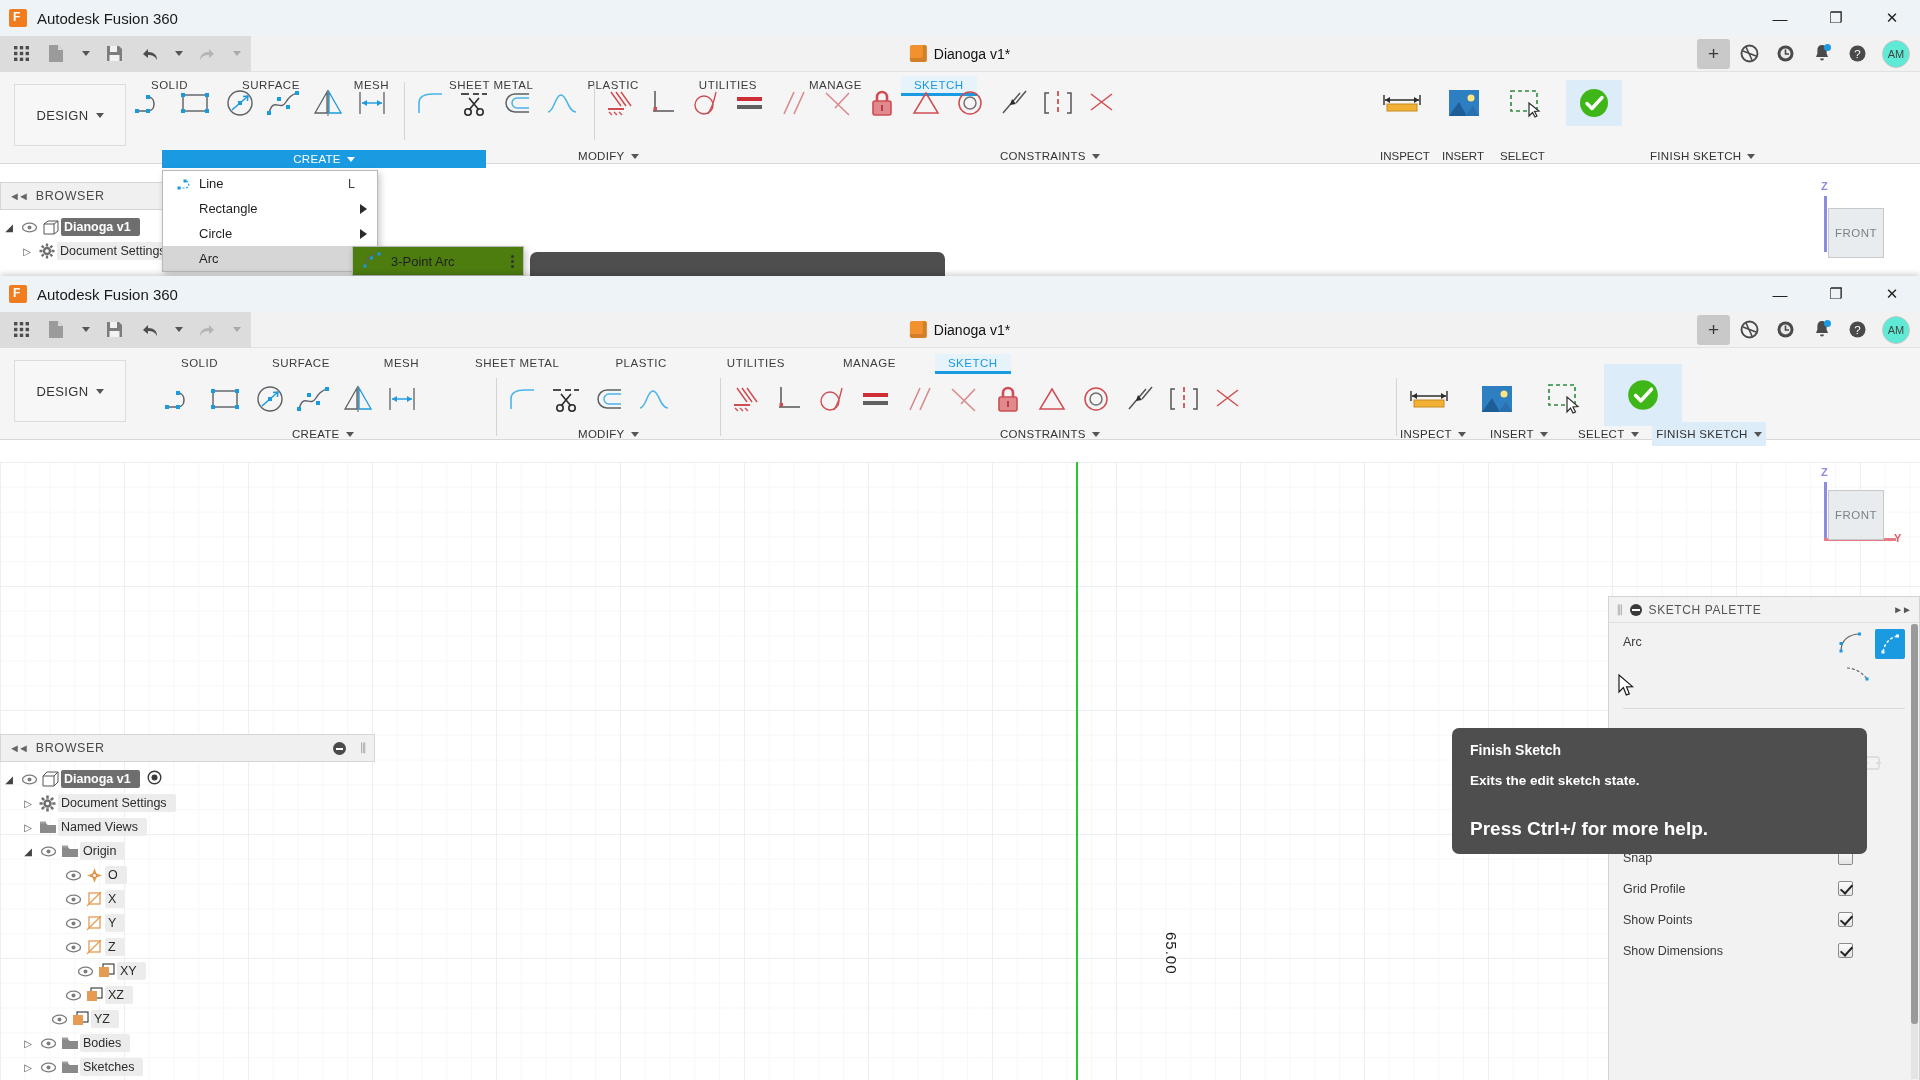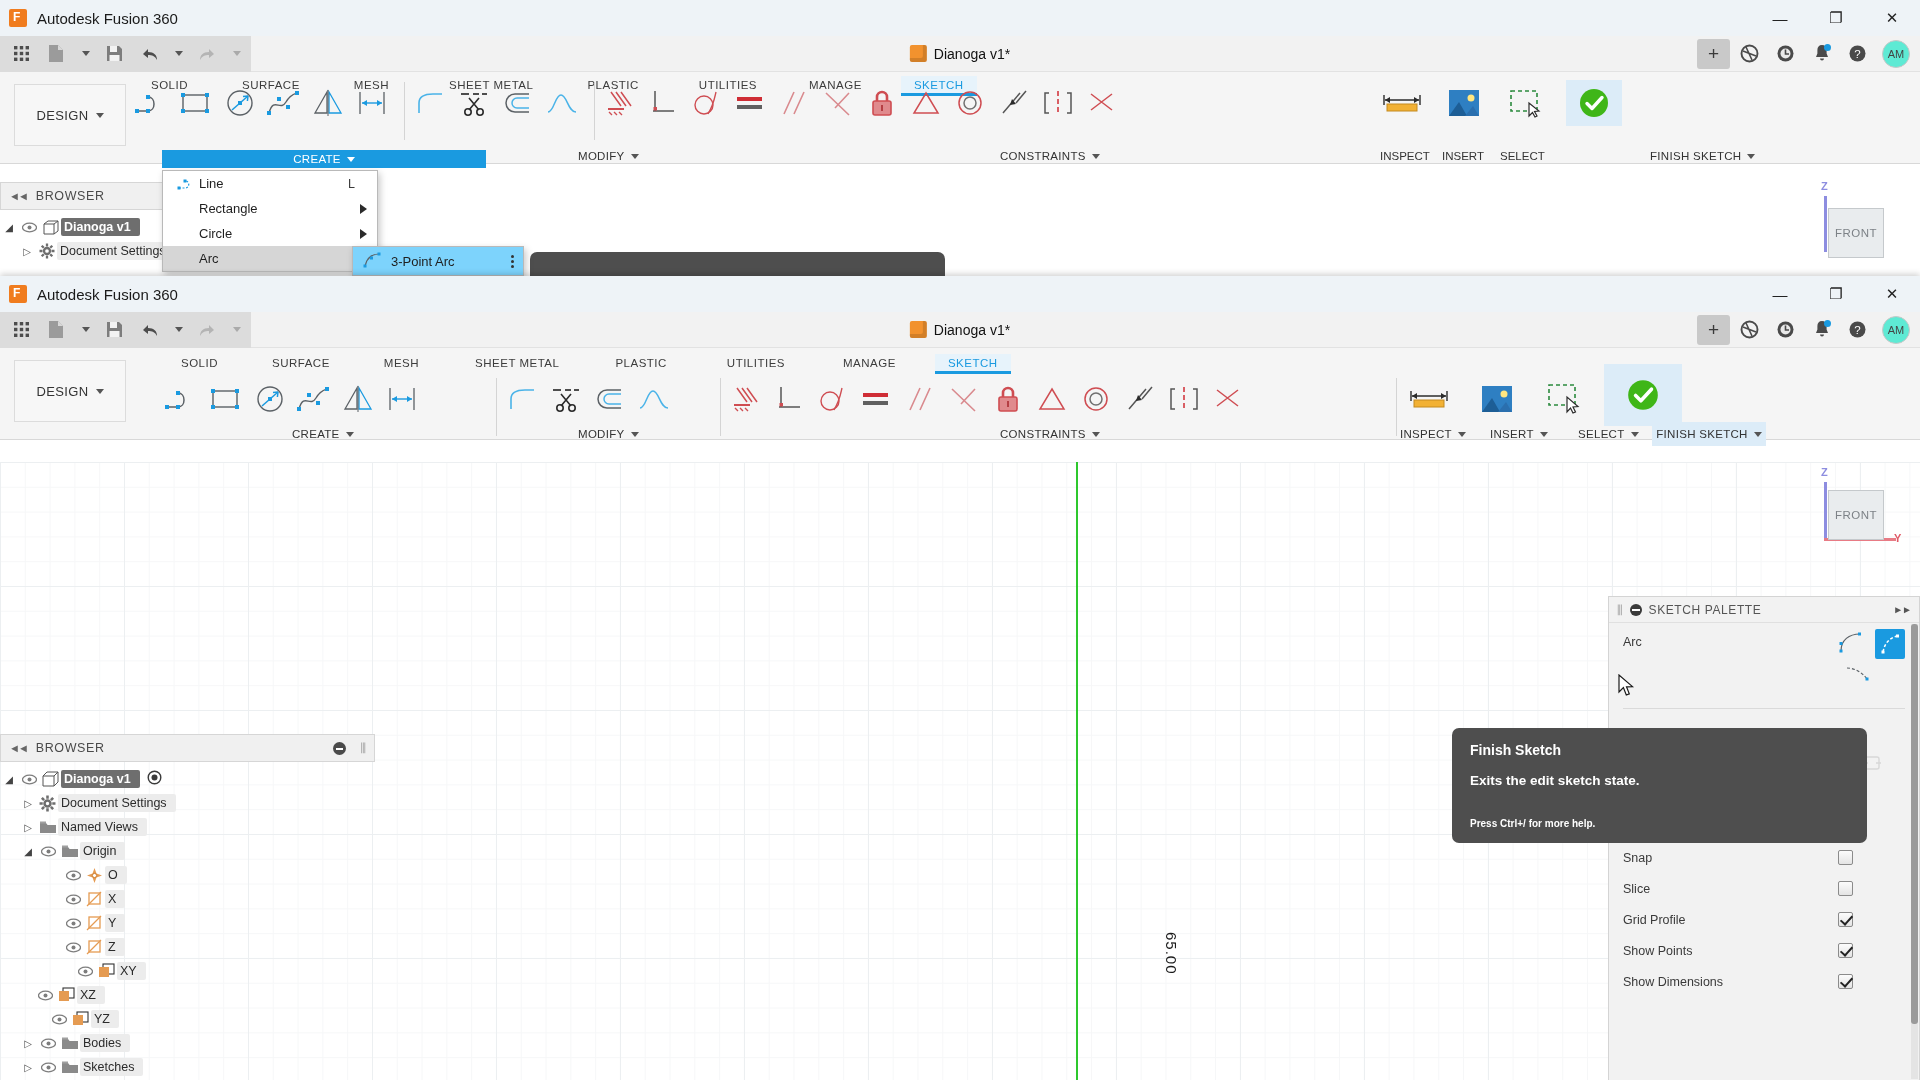--- a/index.html
+++ b/index.html
@@ -68,21 +68,21 @@
   
   .canvas{position:absolute;inset:0;background:#fff;
     background-image:linear-gradient(#eceff1 1px,transparent 1px),linear-gradient(90deg,#eceff1 1px,transparent 1px),
                      linear-gradient(#f6f7f8 1px,transparent 1px),linear-gradient(90deg,#f6f7f8 1px,transparent 1px);
     background-size:124px 124px,124px 124px,24.8px 24.8px,24.8px 24.8px;}
 
   
   .tooltip{position:absolute;background:#4e4e4e;color:#fff;border-radius:7px;padding:14px 18px;width:415px;z-index:60;}
   .tt-t{font-size:14px;font-weight:bold;margin-bottom:15px;}
   .tt-d{font-size:13.5px;font-weight:bold;margin-bottom:30px;}
-  .tt-h{font-size:10px;font-weight:bold;}
+  .tt-h{font-size:19px;font-weight:bold;}
 
   
   .palette{position:absolute;right:0;width:312px;background:#f2f2f2;border:1px solid #d4d4d4;z-index:40;}
   .pal-hdr{height:26px;display:flex;align-items:center;gap:7px;padding:0 8px;background:#f2f2f2;border-bottom:1px solid #e0e0e0;}
   .pal-dot{width:12px;height:12px;border-radius:50%;background:#3a3a3a;position:relative;}
   .pal-dot:after{content:"";position:absolute;left:2px;top:5px;width:8px;height:2px;background:#fff;}
   .pal-t{font-size:12px;color:#555;letter-spacing:.6px;}
   .pal-exp{margin-left:auto;font-size:10px;color:#555;letter-spacing:-1px;}
   .sect-h{display:flex;align-items:center;gap:8px;padding:11px 14px 8px;font-size:13px;font-weight:bold;color:#1d1d1d;}
   .tri{width:0;height:0;border-left:5px solid transparent;border-right:5px solid transparent;border-top:6px solid #333;}
@@ -98,21 +98,21 @@
   .pal-thumb{width:7px;height:400px;background:#9a9a9a;border-radius:3px;}
 
   
   .menu{position:absolute;background:#fff;border:1px solid #b9b9b9;box-shadow:2px 3px 7px rgba(0,0,0,.22);z-index:70;}
   .mitem{height:25px;display:flex;align-items:center;font-size:13px;color:#1f1f1f;padding:0 10px;position:relative;}
   .mitem .mico{width:26px;display:flex;justify-content:center;}
   .mitem .mtxt{flex:1;}
   .mitem .mkey{font-size:12.5px;color:#3a3a3a;margin-right:12px;}
   .mitem .marr{width:0;height:0;border-top:5px solid transparent;border-bottom:5px solid transparent;border-left:7px solid #2b2b2b;}
   .mitem.hov{background:#d6d6d6;}
-  .submenu{position:absolute;background:#7dd3fc;border:1px solid #b9b9b9;box-shadow:2px 3px 7px rgba(0,0,0,.22);z-index:75;}
+  .submenu{position:absolute;background:#4d7c0f;border:1px solid #b9b9b9;box-shadow:2px 3px 7px rgba(0,0,0,.22);z-index:75;}
   .sitem{height:28px;display:flex;align-items:center;font-size:13px;color:#1f1f1f;padding:0 9px;gap:9px;}
   .dots{margin-left:auto;display:flex;flex-direction:column;gap:2px;}
   .dots i{width:3px;height:3px;background:#333;border-radius:50%;display:block;}
 
   .viewcube{position:absolute;z-index:30;}
   .vc-face{width:56px;height:50px;background:#e9ecee;border:1px solid #c5c9cc;display:flex;align-items:center;justify-content:center;font-size:11.5px;color:#7d8287;letter-spacing:.5px;}
   .axl{position:absolute;font-size:11px;font-weight:bold;}
   .dimtxt{font-size:15px;color:#1a1a1a;writing-mode:vertical-rl;letter-spacing:1px;}
 </style>
 </head>
@@ -1060,21 +1060,21 @@
           </span>
         <span class="ficon">
             <svg width="17" height="16" viewBox="0 0 17 16">
               <rect x="5" y="1" width="11" height="10" fill="none" stroke="#333" stroke-width="1.1"></rect>
               <rect x="1" y="4" width="10" height="10" fill="#e59b52"></rect>
             </svg>
           </span>
         <span class="lbl">XY</span>
       </div>
 
-      <div class="trow" style="padding-left:34px">
+      <div class="trow" style="padding-left:62px">
         <span class="eye">
             <svg width="15" height="11" viewBox="0 0 15 11">
               <ellipse cx="7.5" cy="5.5" rx="7" ry="4.3" fill="none" stroke="#7d7d7d" stroke-width="1.3"></ellipse>
               <circle cx="7.5" cy="5.5" r="2" fill="#7d7d7d"></circle>
             </svg>
           </span>
         <span class="ficon">
             <svg width="17" height="16" viewBox="0 0 17 16">
               <rect x="5" y="1" width="11" height="10" fill="none" stroke="#333" stroke-width="1.1"></rect>
               <rect x="1" y="4" width="10" height="10" fill="#e59b52"></rect>
@@ -1207,26 +1207,20 @@
           <span class="chk on"></span>
         </span>
     </div>
     <div class="orow">
       <span class="oname">Snap</span>
       <span class="oicons" style="margin-right:52px">
           <span class="chk"></span>
         </span>
     </div>
     <div class="orow">
-      <span class="oname">Slice</span>
-      <span class="oicons" style="margin-right:52px">
-          <span class="chk"></span>
-        </span>
-    </div>
-    <div class="orow">
       <span class="oname">Grid Profile</span>
       <span class="oicons" style="margin-right:52px">
           <span class="chk on"></span>
         </span>
     </div>
     <div class="orow">
       <span class="oname">Show Points</span>
       <span class="oicons" style="margin-right:52px">
           <span class="chk on"></span>
         </span>

